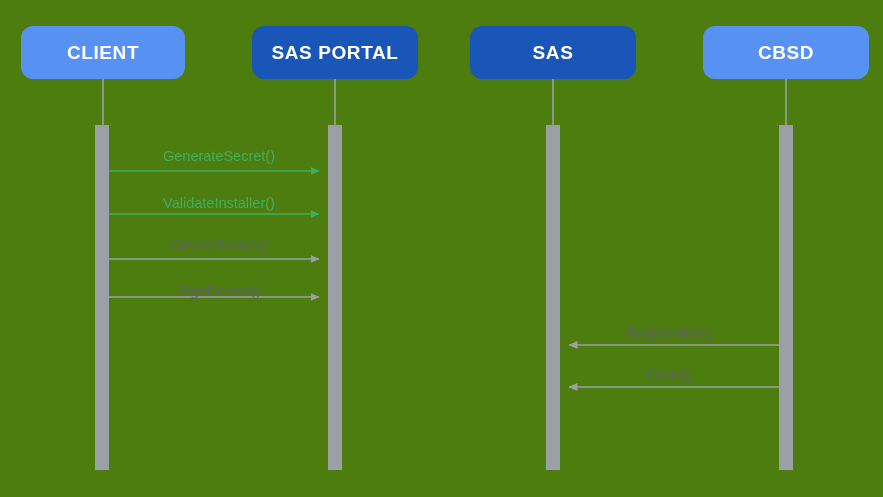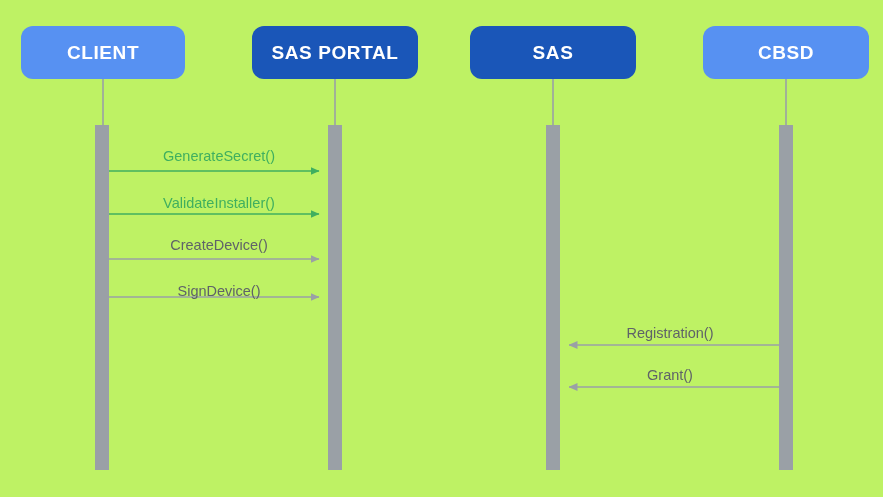--- a/index.html
+++ b/index.html
@@ -10,21 +10,21 @@
   body {
     width: 883px;
     height: 497px;
     font-family: "Liberation Sans", sans-serif;
     overflow: hidden;
   }
   #diagram-root {
     position: relative;
     width: 883px;
     height: 497px;
-    background: #bef264;
+    background: #4d7c0f;
   }
   svg.diagram-canvas {
     position: absolute;
     top: 0;
     left: 0;
     width: 883px;
     height: 497px;
   }
   .participant-label {
     font-family: "Liberation Sans", sans-serif;

